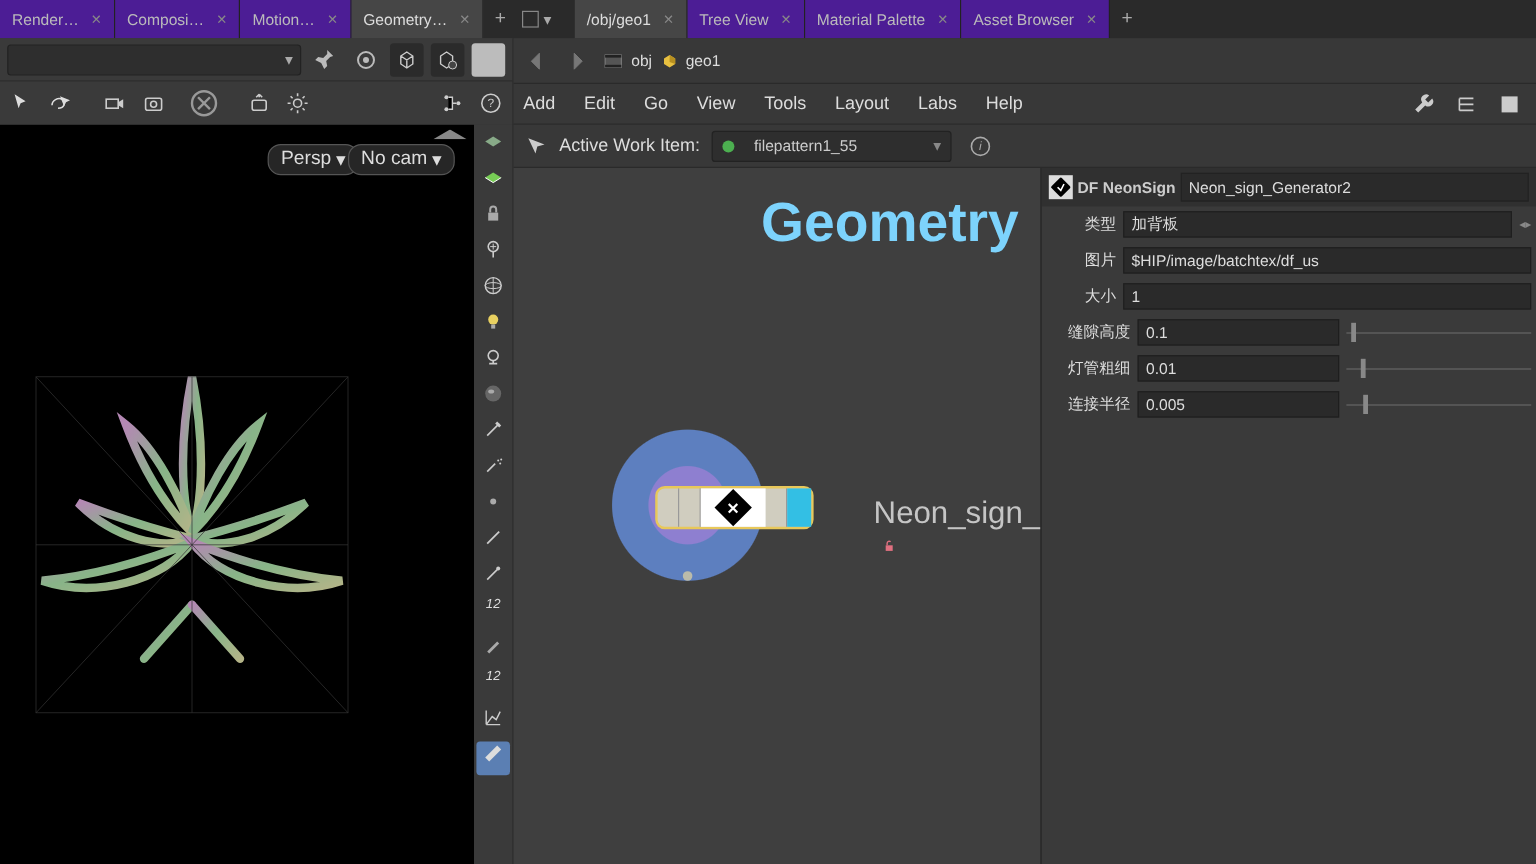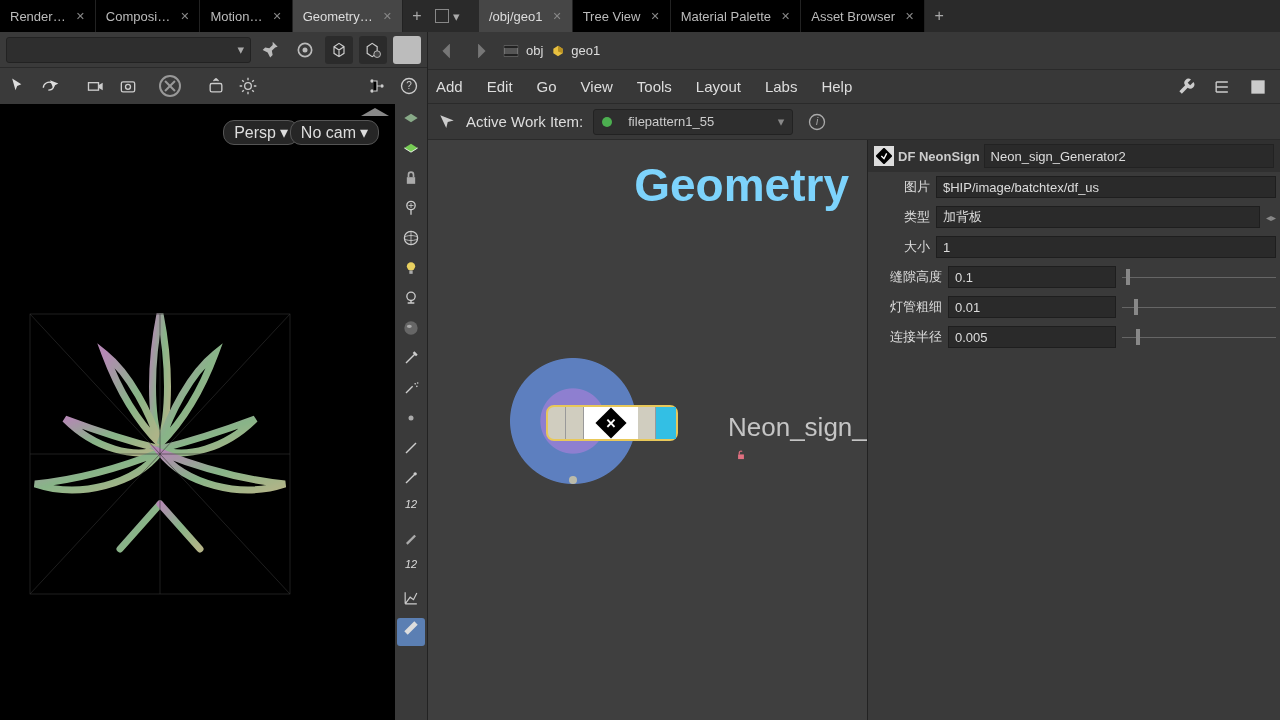--- a/index.html
+++ b/index.html
@@ -2,21 +2,21 @@
 <html><head>
 <meta charset="utf-8">
 <style>
 *{box-sizing:border-box;margin:0;padding:0;user-select:none}
 html,body{width:1280px;height:720px;overflow:hidden;background:#3a3a3a;font-family:Arial,sans-serif;font-size:13px;color:#ccc}
 .app{display:flex;flex-direction:column;width:100%;height:100%}
 .tabrow{display:flex;height:32px;background:#2a2a2a;align-items:center}
 .vsplit{display:flex;flex:1;min-height:0}
 .leftpane{width:428px;display:flex;flex-direction:column;background:#3a3a3a;border-right:1px solid #222}
 .rightpane{flex:1;display:flex;flex-direction:column;background:#383838}
-.tab{display:flex;align-items:center;padding:0 6px 0 10px;height:32px;background:#000000;border-right:1px solid #222;color:#bbb;white-space:nowrap;font-size:13px}
+.tab{display:flex;align-items:center;padding:0 6px 0 10px;height:32px;background:#4c1d95;border-right:1px solid #222;color:#bbb;white-space:nowrap;font-size:13px}
 .tab.active{background:#464646;color:#ddd}
 .tab .x{margin-left:6px;color:#888;font-size:11px;padding:2px 4px}
 .plus{width:28px;text-align:center;color:#aaa;font-size:16px}
 .sq{width:14px;height:14px;border:1px solid #888;margin-left:4px}
 .tri{width:14px;height:14px;color:#aaa;margin-left:4px}
 .toolbar{height:36px;display:flex;align-items:center;padding:0 6px;gap:6px;background:#3a3a3a;border-bottom:1px solid #2a2a2a}
 .combo{flex:1;height:26px;background:#2e2e2e;border:1px solid #222;border-radius:3px;display:flex;align-items:center;justify-content:flex-end;padding:0 6px;color:#aaa}
 .ibtn{width:28px;height:28px;display:flex;align-items:center;justify-content:center;color:#ccc;border-radius:3px}
 .ibtn svg{width:20px;height:20px}
 .ibtn.dark{background:#2b2b2b}
@@ -459,27 +459,27 @@
                   <path stroke="#fff" stroke-width="2" d="M8 12l4 4 4-8" fill="none"></path>
                 </svg>
               </div>
             <span style="font-weight:bold">DF NeonSign</span>
             <div class="nm">
                 <span>Neon_sign_Generator2</span>
               </div>
           </div>
           <div id="param-rows">
               <div class="prow">
-                <div class="plabel">图片</div>
-                <div class="ptxt">$HIP/image/batchtex/df_us</div>
-              </div>
-              <div class="prow">
                 <div class="plabel">类型</div>
                 <div class="ptxt psel">加背板</div>
                 <span style="color: rgb(136, 136, 136); font-size: 10px;">◂▸</span>
+              </div>
+              <div class="prow">
+                <div class="plabel">图片</div>
+                <div class="ptxt">$HIP/image/batchtex/df_us</div>
               </div>
               <div class="prow">
                 <div class="plabel">大小</div>
                 <div class="ptxt">1</div>
               </div>
               <div class="prow">
                 <div class="plabel w">缝隙高度</div>
                 <div class="ptxt pnum">0.1</div>
                 <div class="pslide">
                   <div class="track"></div>

